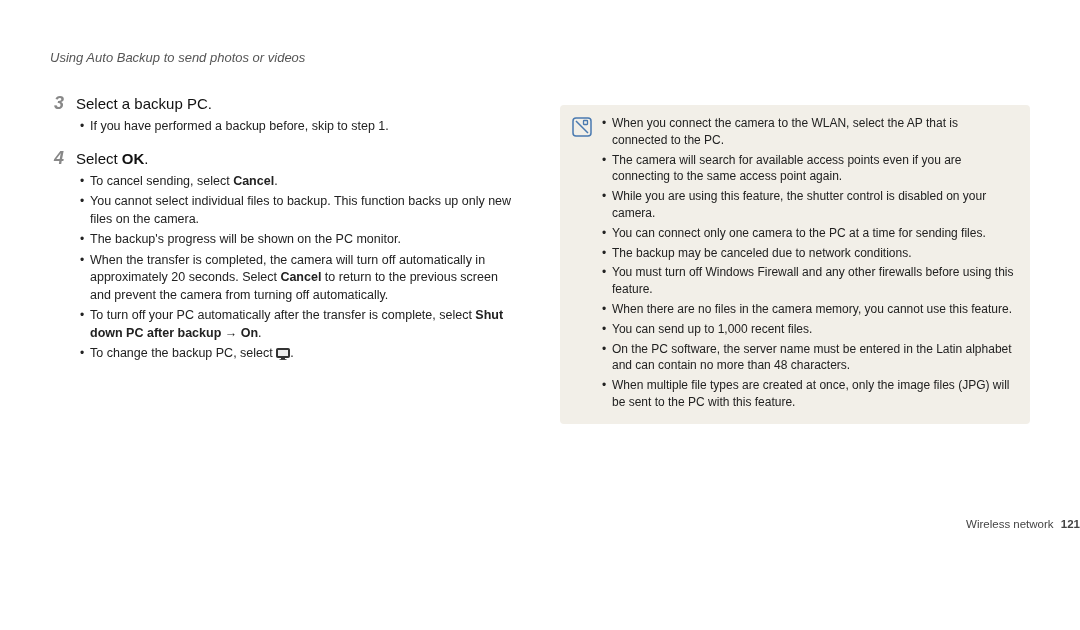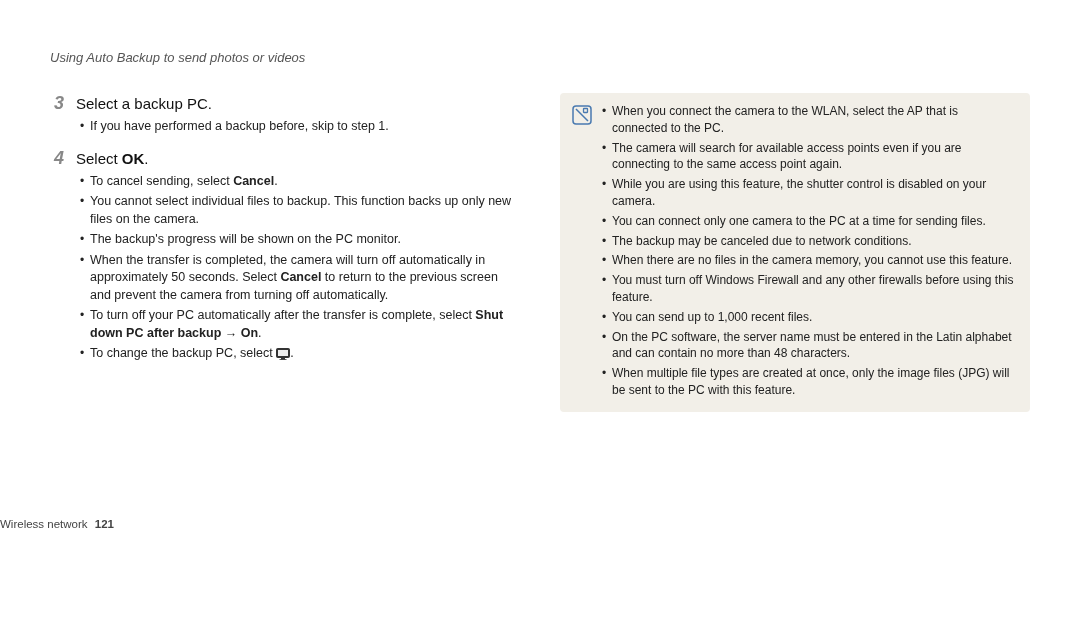--- a/index.html
+++ b/index.html
@@ -28,20 +28,21 @@
     display: flex;
     gap: 40px;
   }
   .col-left {
     flex: 1;
     max-width: 480px;
   }
   .col-right {
     flex: 1;
     max-width: 480px;
+    margin-top: 12px;
   }
   .step {
     margin-bottom: 4px;
   }
   .step-head {
     display: flex;
     align-items: baseline;
     gap: 8px;
   }
   .step-num {
@@ -111,21 +112,21 @@
     position: absolute;
     left: 0;
     top: 0;
   }
   .monitor-icon svg { display: inline-block; vertical-align: -3px; }
   .footer {
     position: absolute;
     bottom: 28px;
     left: 0;
     width: 100%;
-    text-align: left;
+    text-align: right;
     font-size: 11.5px;
     color: #444;
   }
   .footer .pagenum { font-weight: 700; margin-left: 4px; }
   b { font-weight: 700; }
 </style>
 </head>
 <body>
 
 <div class="page">
@@ -153,21 +154,21 @@
             <span>Select </span><b>OK</b><span>.</span>
           </span>
         </div>
         <ul class="sub">
           <li>
             <span>To cancel sending, select </span><b>Cancel</b><span>.</span>
           </li>
           <li>You cannot select individual files to backup. This function backs up only new files on the camera.</li>
           <li>The backup's progress will be shown on the PC monitor.</li>
           <li>
-            <span>When the transfer is completed, the camera will turn off automatically in approximately 50 seconds. Select </span><b>Cancel</b><span> to return to the previous screen and prevent the camera from turning off automatically.</span>
+            <span>When the transfer is completed, the camera will turn off automatically in approximately 20 seconds. Select </span><b>Cancel</b><span> to return to the previous screen and prevent the camera from turning off automatically.</span>
           </li>
           <li>
             <span>To turn off your PC automatically after the transfer is complete, select </span><b>Shut down PC after backup → On</b><span>.</span>
           </li>
           <li>
             <span>To change the backup PC, select </span><span class="monitor-icon"><svg width="14" height="12" viewBox="0 0 14 12">
                   <rect x="0.5" y="0.5" width="13" height="9" rx="1" fill="#333" stroke="#333"></rect>
                   <rect x="2" y="2" width="10" height="6" fill="#eee"></rect>
                   <rect x="5" y="10" width="4" height="1.5" fill="#333"></rect>
                   <rect x="3.5" y="11.2" width="7" height="0.8" fill="#333"></rect>
@@ -186,22 +187,22 @@
             <line x1="4" y1="4" x2="16" y2="16" stroke="#4a7ab0" stroke-width="1.5"></line>
             <rect x="11.5" y="3.5" width="4" height="4" rx="0.5" fill="none" stroke="#4a7ab0" stroke-width="1.3"></rect>
           </svg>
         </span>
         <ul class="note-list">
           <li>When you connect the camera to the WLAN, select the AP that is connected to the PC.</li>
           <li>The camera will search for available access points even if you are connecting to the same access point again.</li>
           <li>While you are using this feature, the shutter control is disabled on your camera.</li>
           <li>You can connect only one camera to the PC at a time for sending files.</li>
           <li>The backup may be canceled due to network conditions.</li>
+          <li>You must turn off Windows Firewall and any other firewalls before using this feature.</li>
           <li>When there are no files in the camera memory, you cannot use this feature.</li>
-          <li>You must turn off Windows Firewall and any other firewalls before using this feature.</li>
           <li>You can send up to 1,000 recent files.</li>
           <li>On the PC software, the server name must be entered in the Latin alphabet and can contain no more than 48 characters.</li>
           <li>When multiple file types are created at once, only the image files (JPG) will be sent to the PC with this feature.</li>
         </ul>
       </div>
     </div>
 
   </div>
 
   <div class="footer">

